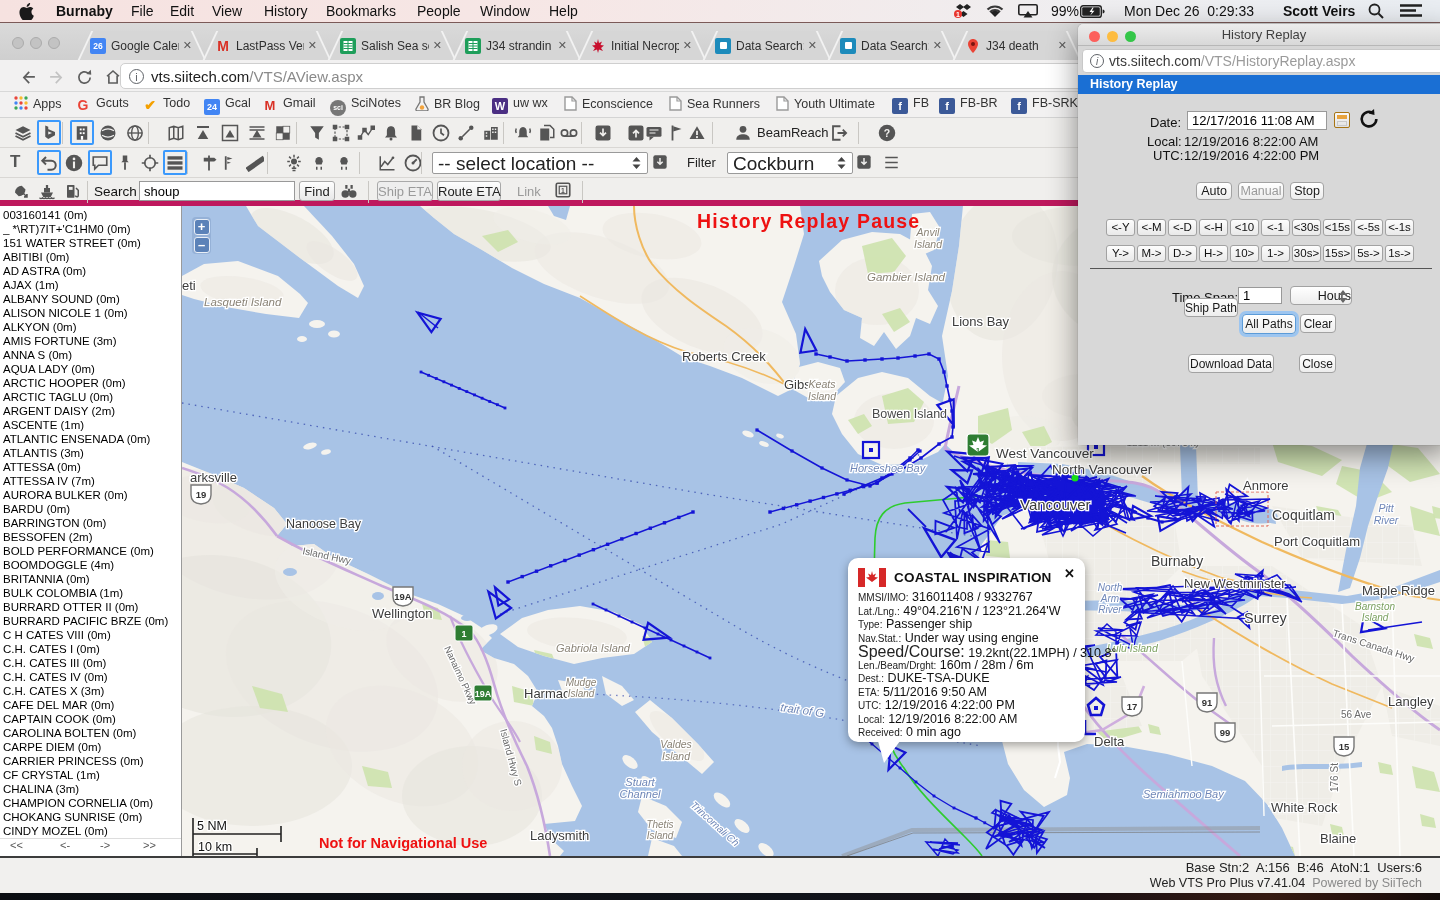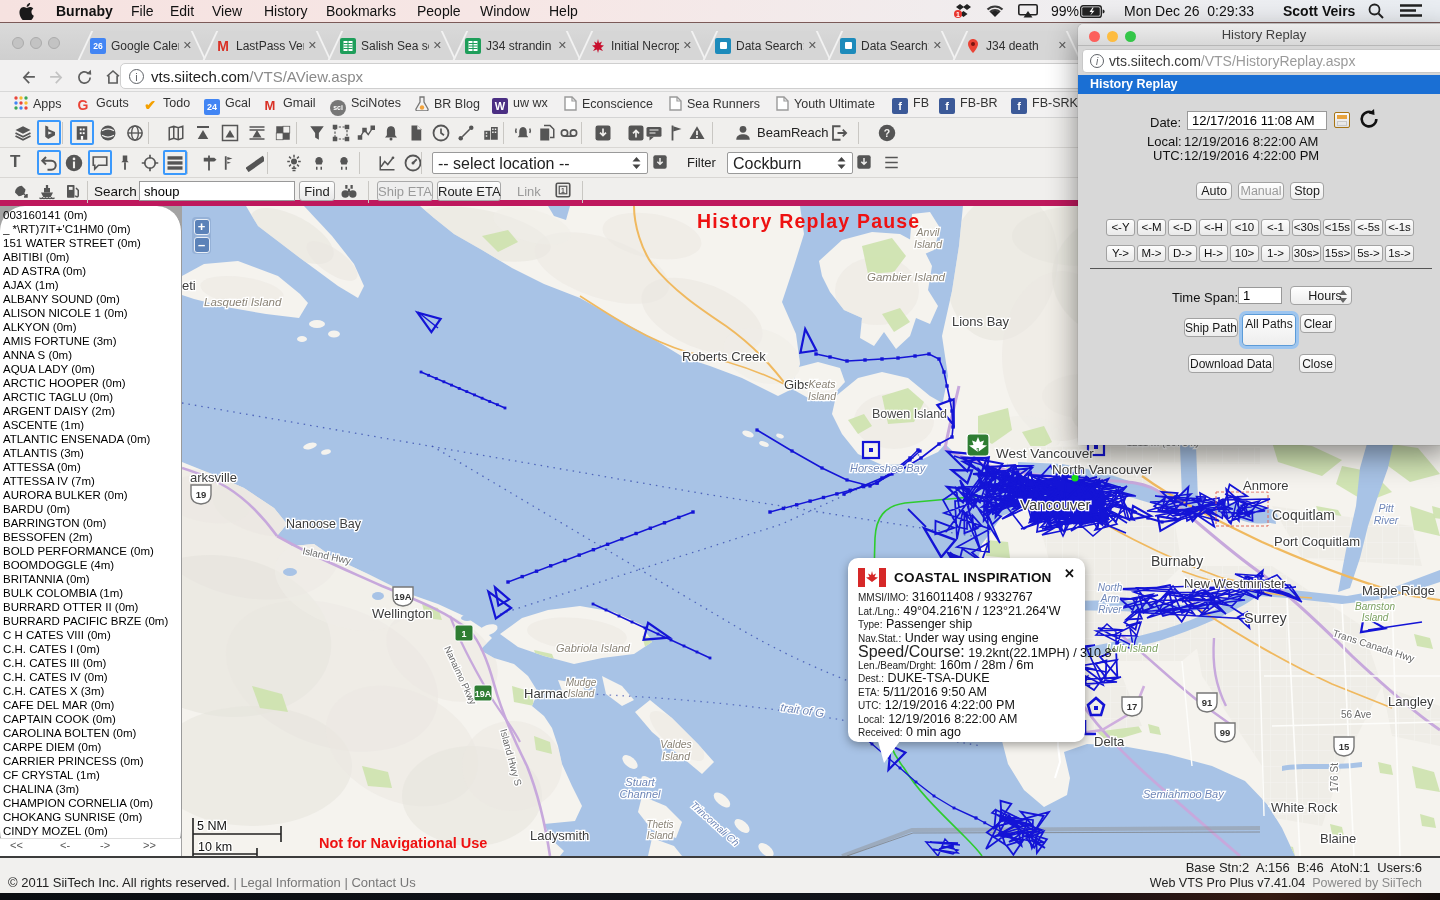--- a/index.html
+++ b/index.html
@@ -47,24 +47,24 @@
   border-radius:2px; color:#fff; font-size:11px; font-weight:bold; text-align:center; line-height:16px; }
 
 
 #tbar1 { left:0; top:96px; width:1440px; height:30px; background:#f0efed; border-bottom:1px solid #d9d7d4; }
 #tbar2 { left:0; top:126px; width:1440px; height:30px; background:#f0efed; border-bottom:1px solid #d9d7d4; }
 #tbar3 { left:0; top:156px; width:1440px; height:28px; background:#f0efed; border-bottom:6px solid #be185d; }
 .tsep { position:absolute; top:4px; width:1px; height:22px; background:#c9c7c3; }
 .tsel { position:absolute; top:2px; width:24px; height:25px; border:2px solid #3b99fc; border-radius:2px; }
 .vtsbtn { position:absolute; white-space:nowrap; background:linear-gradient(#fefefe,#e8e8e8); border:1px solid #a9a9a9;
   border-radius:3px; font-size:13px; color:#222; text-align:center; }
-select.vts { position:absolute; font-size:16px; font-family:"Liberation Sans",sans-serif; -webkit-appearance:none; appearance:none; background:#fff; border:1px solid #9a9a9a; border-radius:2px; padding-left:5px; color:#222; }
-
-
-#sidebar { left:0; top:184px; width:182px; height:650px; background:#fff; border-right:1px solid #9a9a9a;border-radius:25px; }
+select.vts { position:absolute; font-size:19px; font-family:"Liberation Sans",sans-serif; -webkit-appearance:none; appearance:none; background:#fff; border:1px solid #9a9a9a; border-radius:2px; padding-left:5px; color:#222; }
+
+
+#sidebar { left:0; top:184px; width:182px; height:650px; background:#fff; border-right:1px solid #9a9a9a; }
 #vlist { position:absolute; left:3px; top:2px; width:178px; font-size:11.5px; color:#000; line-height:14px; white-space:nowrap; overflow:hidden;}
 #pager { position:absolute; left:0px; top:632px; width:181px; height:18px; font-size:11px; color:#555; background:#fff; border-top:1px solid #ddd;}
 
 
 #map { left:182px; top:184px; width:1258px; height:650px; background:#a8c3e6; overflow:hidden; }
 
 
 #footer { left:0; top:834px; width:1440px; height:37px; background:#f1f0ee; border-top:2px solid #3c3c3c;
   font-size:13px; color:#222; }
 
@@ -1116,21 +1116,20 @@
             <div style="height:13.5px;line-height:13.5px;white-space:nowrap;"><span style="font-size:10px;color:#222;">Dest.:</span> <span style="font-size:12.5px;color:#111;">DUKE-TSA-DUKE</span></div>
             <div style="height:13.5px;line-height:13.5px;white-space:nowrap;"><span style="font-size:10px;color:#222;">ETA:</span> <span style="font-size:12.5px;color:#111;">5/11/2016 9:50 AM</span></div>
             <div style="height:13.5px;line-height:13.5px;white-space:nowrap;"><span style="font-size:10px;color:#222;">UTC:</span> <span style="font-size:12.5px;color:#111;">12/19/2016 4:22:00 PM</span></div>
             <div style="height:13.5px;line-height:13.5px;white-space:nowrap;"><span style="font-size:10px;color:#222;">Local:</span> <span style="font-size:12.5px;color:#111;">12/19/2016 8:22:00 AM</span></div>
             <div style="height:13.5px;line-height:13.5px;white-space:nowrap;"><span style="font-size:10px;color:#222;">Received:</span> <span style="font-size:12.5px;color:#111;">0 min ago</span></div>
           </div>
           <div style="position:absolute;left:30px;top:183px;width:0;height:0;border-left:6px solid transparent;border-right:16px solid transparent;border-top:22px solid #fff;"></div>
         </div>
 </div>
   <div id="footer" class="abs">
-    <span style="position:absolute;left:8px;top:17px;">© 2011 SiiTech Inc. All rights reserved. <span style="color:#777;">| Legal Information | Contact Us</span></span>
     <span style="position:absolute;right:18px;top:2px;">Base Stn:2&nbsp; A:156&nbsp; B:46&nbsp; AtoN:1&nbsp; Users:6</span>
     <span style="position:absolute;right:18px;top:18px;font-size:12.5px;">Web VTS Pro Plus v7.41.04 &nbsp;<span style="color:#8a8a8a;">Powered by SiiTech</span></span>
   </div>
 </div>
 
 <div id="histwin" class="abs">
   <div id="histtitle">History Replay</div>
   <span class="tl" style="left:11px;background:#fc605c;"></span>
   <span class="tl" style="left:29px;background:#fdbc40;"></span>
   <span class="tl" style="left:47px;background:#34c648;"></span>
@@ -1170,25 +1169,25 @@
     <span class="stepbtn" style="left:121px;top:151px;">H-&gt;</span>
     <span class="stepbtn" style="left:152px;top:151px;">10&gt;</span>
     <span class="stepbtn" style="left:183px;top:151px;">1-&gt;</span>
     <span class="stepbtn" style="left:214px;top:151px;">30s&gt;</span>
     <span class="stepbtn" style="left:245px;top:151px;">15s&gt;</span>
     <span class="stepbtn" style="left:276px;top:151px;">5s-&gt;</span>
     <span class="stepbtn" style="left:307px;top:151px;">1s-&gt;</span>
     <div style="position:absolute;left:12px;top:174px;width:342px;height:1px;background:#555;"></div>
     <span style="position:absolute;left:94px;top:196px;">Time Span:</span>
     <input style="position: absolute; left: 160px; top: 193px; width: 44px; height: 17px; border: 1px solid rgb(153, 153, 153); background: rgb(255, 255, 255); font-size: 13px; font-family: &quot;Liberation Sans&quot;, sans-serif; padding-left: 4px;" value="1">
-    <span class="macbtn" style="left:212px;top:192px;width:62px;height:19px;line-height:18px;text-align:center;padding-left:8px;">Hours<svg style="position:absolute;right:3px;top:3px;" width="10" height="13" viewBox="0 0 10 13">
+    <span class="macbtn" style="left:212px;top:192px;width:62px;height:19px;line-height:18px;text-align:right;padding-left:8px;">Hours<svg style="position:absolute;right:3px;top:3px;" width="10" height="13" viewBox="0 0 10 13">
             <path d="M5 0 L9 5 H1 Z M5 13 L9 8 H1 Z" fill="#666"></path>
           </svg></span>
-    <span class="macbtn" style="left:106px;top:224px;width:54px;height:19px;line-height:18px;font-size:12px;">Ship Path</span>
-    <span class="macbtn" style="left:164px;top:220px;width:54px;height:32px;line-height:18px;font-size:12px;box-shadow:0 0 0 3px #9cc5f0;border-color:#5b9bd8;">All Paths</span>
+    <span class="macbtn" style="left:106px;top:204px;width:54px;height:19px;line-height:18px;font-size:12px;">Ship Path</span>
+    <span class="macbtn" style="left:164px;top:220px;width:54px;height:20px;line-height:18px;font-size:12px;box-shadow:0 0 0 3px #9cc5f0;border-color:#5b9bd8;">All Paths</span>
     <span class="macbtn" style="left:222px;top:220px;width:36px;height:19px;line-height:18px;font-size:12px;">Clear</span>
     <span class="macbtn" style="left:110px;top:260px;width:86px;height:19px;line-height:18px;font-size:12px;">Download Data</span>
     <span class="macbtn" style="left:221px;top:260px;width:37px;height:19px;line-height:18px;font-size:12px;">Close</span>
   </div>
 </div>
 
 <div class="abs" style="left:0;top:893px;width:1440px;height:7px;background:linear-gradient(90deg,#0b0e12 0%,#10131a 55%,#1a1114 75%,#351a12 88%,#22100c 96%,#120b0a 100%);"></div>
 </div>
 
 </body></html>

